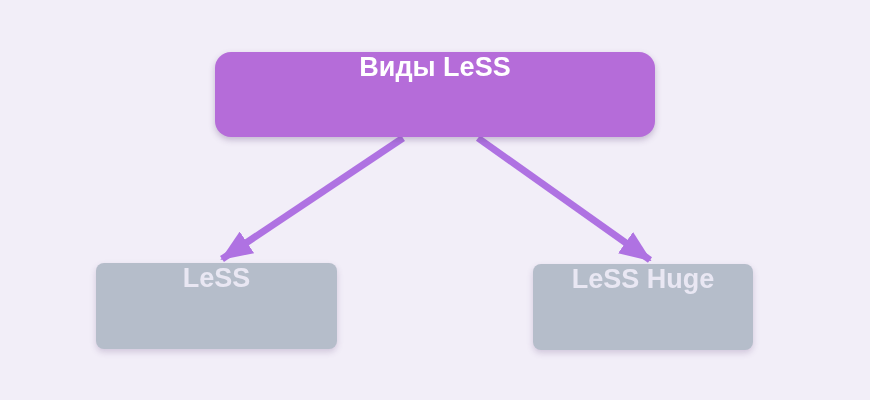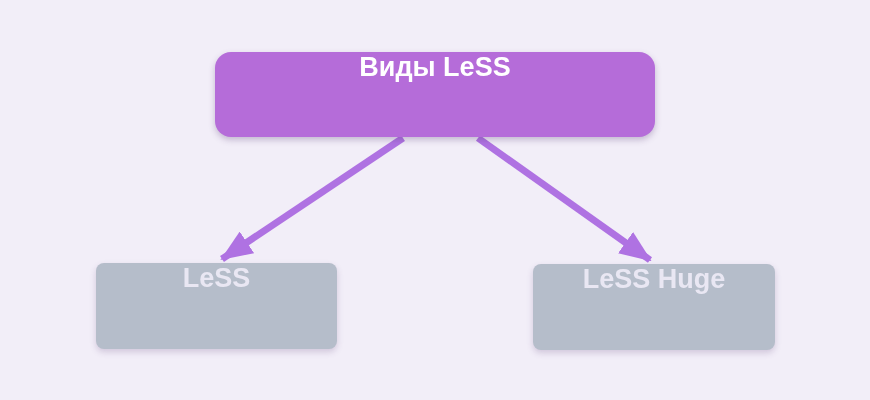--- a/index.html
+++ b/index.html
@@ -37,21 +37,21 @@
     width: 241px;
     height: 86px;
     background: #b5bdca;
     color: #e9e7f3;
     font-size: 27px;
     border-radius: 8px;
     box-shadow: 0 3px 6px rgba(90, 60, 120, 0.22);
   }
 
   .node-child-left  { left: 96px;  top: 263px; }
-  .node-child-right { left: 533px; top: 264px; width: 242px; }
+  .node-child-right { left: 533px; top: 264px; width: 220px; }
 
   .edges {
     position: absolute;
     left: 0;
     top: 0;
     width: 870px;
     height: 400px;
     pointer-events: none;
   }
 </style>

